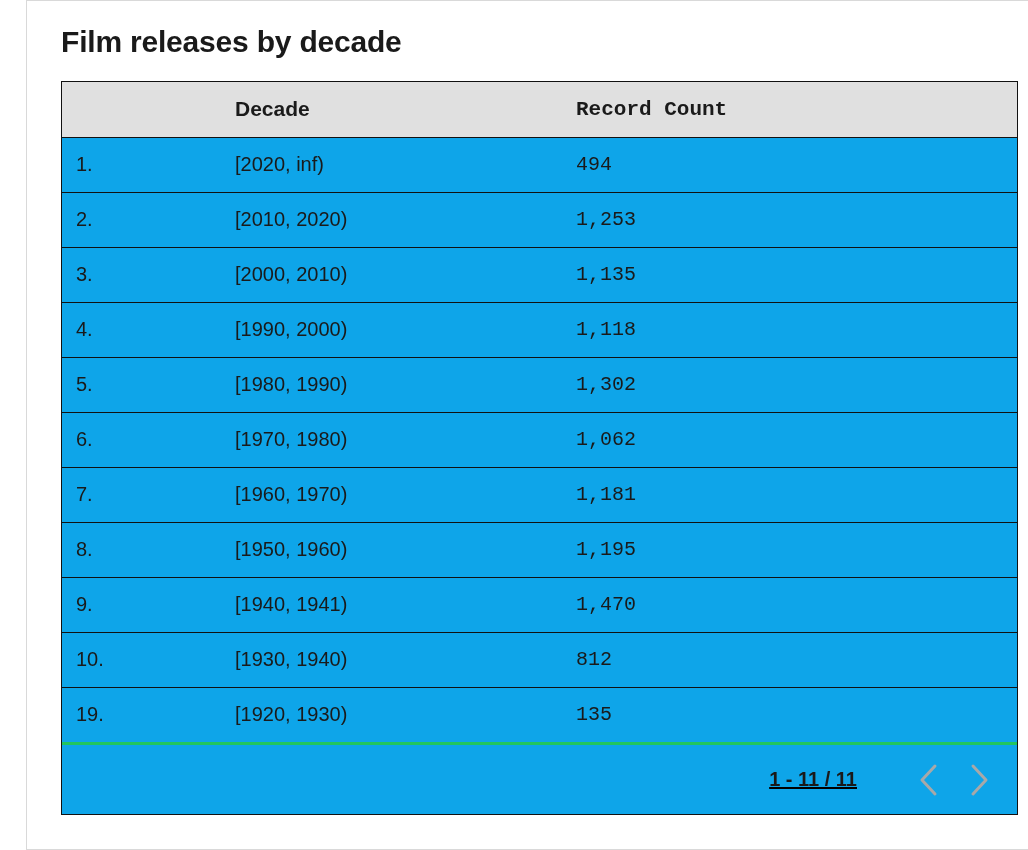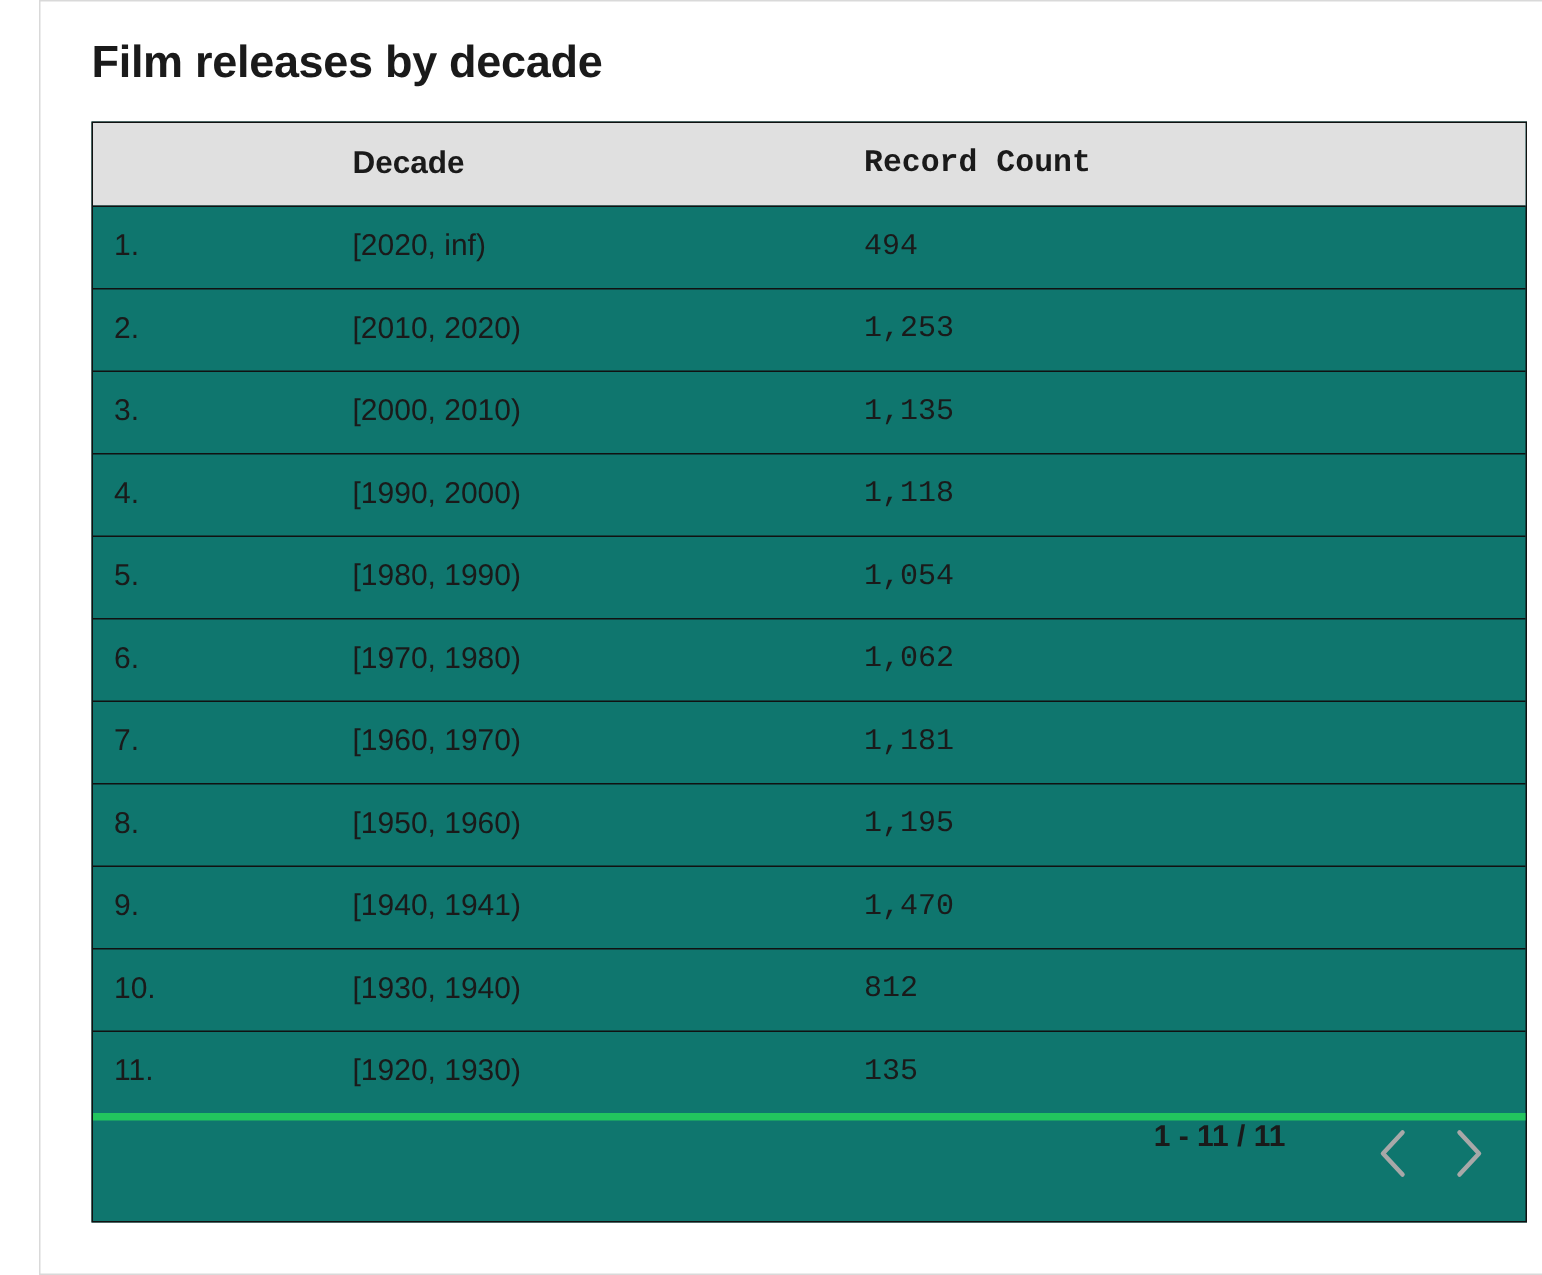--- a/index.html
+++ b/index.html
@@ -27,21 +27,21 @@
     color: #1a1a1a;
     letter-spacing: -0.2px;
   }
   .table-wrap {
     position: absolute;
     left: 34px;
     top: 80px;
     width: 957px;
     border: 1px solid #111111;
     box-sizing: border-box;
-    background: #0f766e;
+    background: #0ea5e9;
   }
   table.data {
     border-collapse: collapse;
     width: 100%;
     table-layout: fixed;
   }
   table.data th, table.data td {
     text-align: left;
     font-size: 20px;
     color: #1a1a1a;
@@ -64,25 +64,27 @@
   }
   .col-idx { width: 170px; padding-left: 14px !important; }
   .col-decade { width: 340px; padding-left: 3px !important; }
   .col-count { padding-left: 4px !important; font-family: Liberation Mono, monospace; }
   th.col-idx { padding-left: 14px !important; }
   th.col-decade { padding-left: 3px !important; }
   th.col-count { padding-left: 4px !important; }
 
   .footer {
     height: 72px;
-    border-top: 5px solid #22c55e;
+    border-top: 3px solid #22c55e;
     display: flex;
+    align-items: center;
     justify-content: flex-end;
     padding-right: 16px;
     box-sizing: border-box;
+    text-decoration: underline;
   }
   .page-range {
     font-size: 20px;
     font-weight: bold;
     color: #1a1a1a;
     margin-right: 44px;
   }
   .nav-btn {
     width: 44px;
     height: 44px;
@@ -127,21 +129,21 @@
           <td class="col-count">1,135</td>
         </tr>
         <tr>
           <td class="col-idx">4.</td>
           <td class="col-decade">[1990, 2000)</td>
           <td class="col-count">1,118</td>
         </tr>
         <tr>
           <td class="col-idx">5.</td>
           <td class="col-decade">[1980, 1990)</td>
-          <td class="col-count">1,054</td>
+          <td class="col-count">1,302</td>
         </tr>
         <tr>
           <td class="col-idx">6.</td>
           <td class="col-decade">[1970, 1980)</td>
           <td class="col-count">1,062</td>
         </tr>
         <tr>
           <td class="col-idx">7.</td>
           <td class="col-decade">[1960, 1970)</td>
           <td class="col-count">1,181</td>
@@ -155,21 +157,21 @@
           <td class="col-idx">9.</td>
           <td class="col-decade">[1940, 1941)</td>
           <td class="col-count">1,470</td>
         </tr>
         <tr>
           <td class="col-idx">10.</td>
           <td class="col-decade">[1930, 1940)</td>
           <td class="col-count">812</td>
         </tr>
         <tr>
-          <td class="col-idx">11.</td>
+          <td class="col-idx">19.</td>
           <td class="col-decade">[1920, 1930)</td>
           <td class="col-count">135</td>
         </tr>
       </tbody>
     </table>
 
     <div class="footer">
       <div class="page-range">1 - 11 / 11</div>
       <div class="nav-btn">
         <svg width="22" height="34" viewBox="0 0 22 34" aria-hidden="true">

